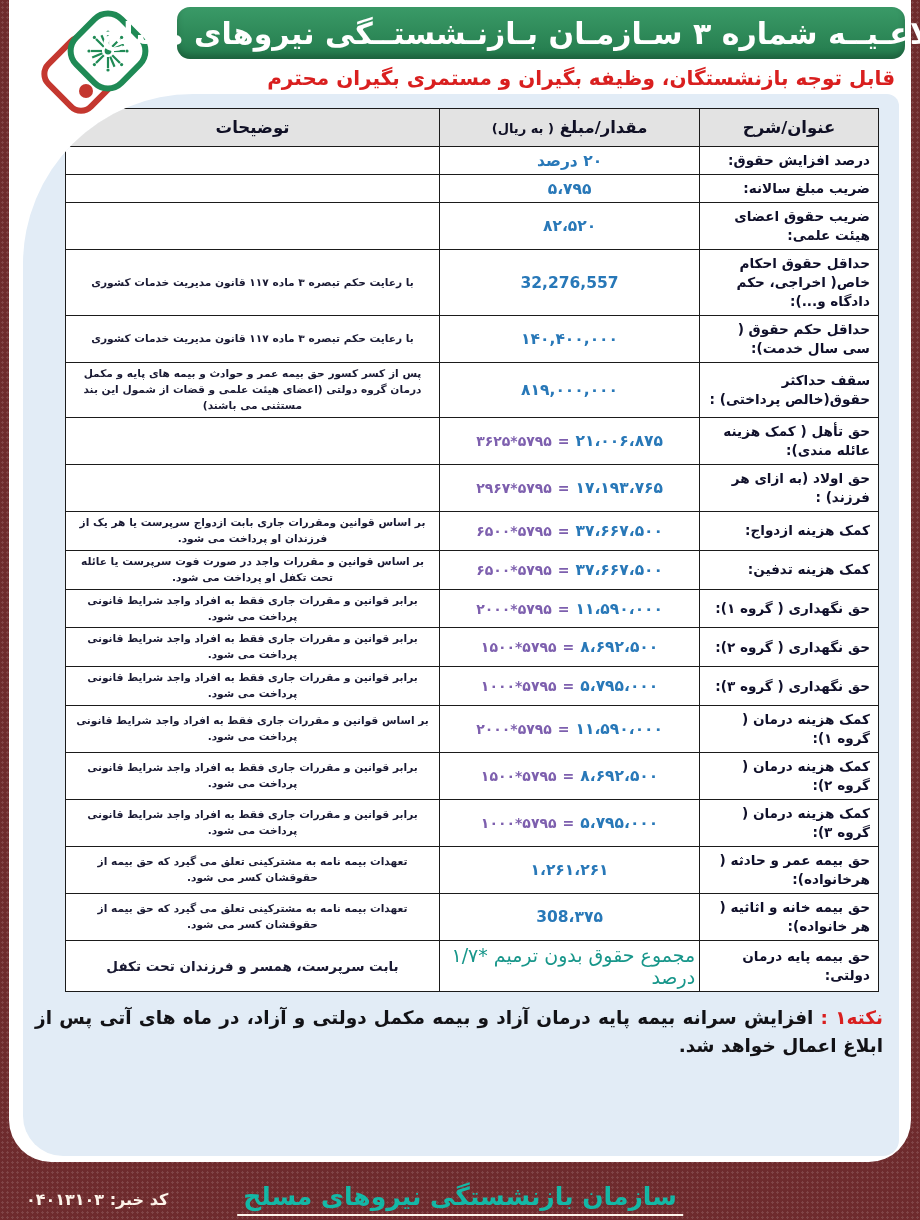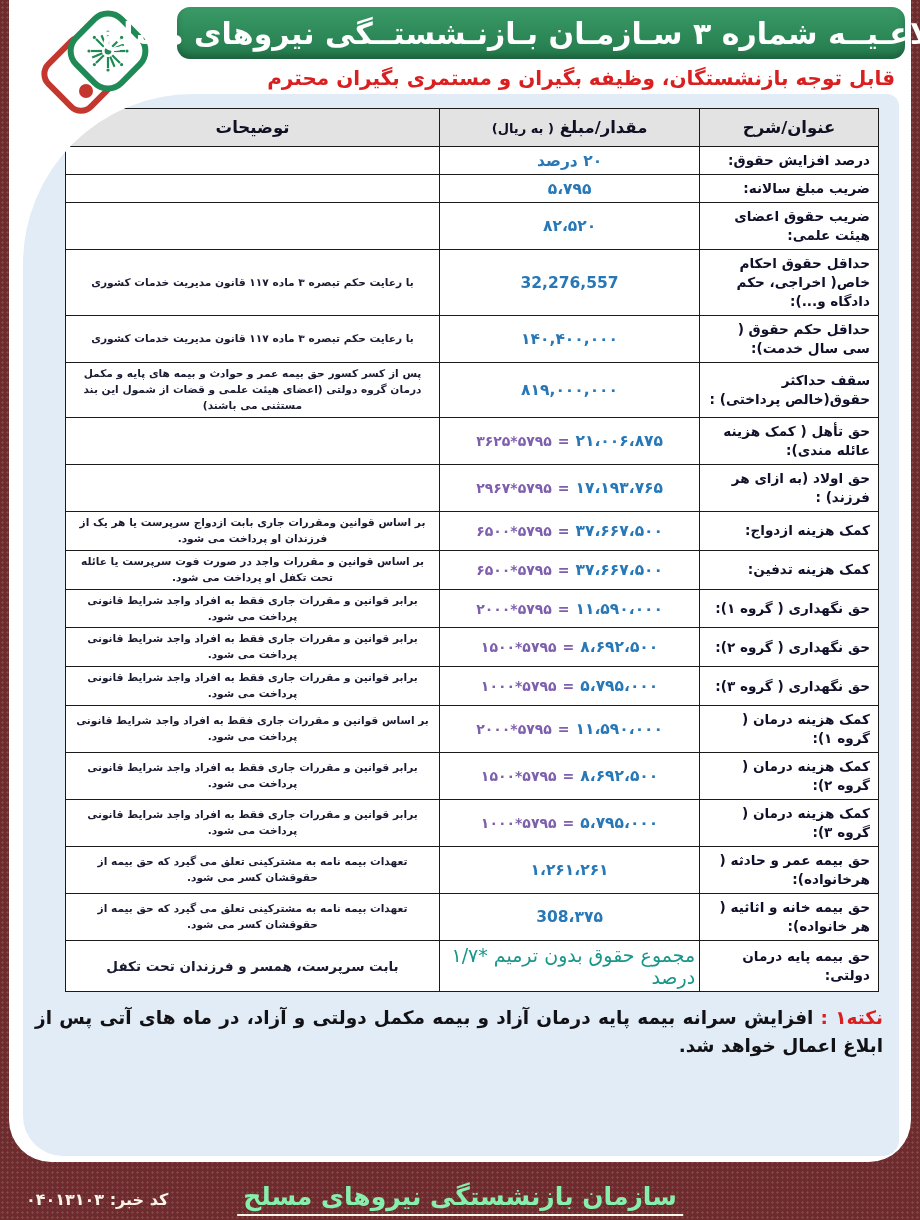--- a/index.html
+++ b/index.html
@@ -54,21 +54,21 @@
   td.c-note.big{font-size:13.5px;}
   .notes{
     margin:12px 16px 0 12px;font-size:18.5px;font-weight:bold;color:#121216;
     line-height:1.5;text-align:justify;
   }
   .note{margin-bottom:2px;}
   .note-label{color:#d91f1f;}
   .footer{position:absolute;left:0;right:0;bottom:0;height:42px;}
   .footer-org{
     position:absolute;left:50%;top:50%;transform:translate(-50%,-50%);
-    color:#86efac;font-weight:bold;font-size:25px;white-space:nowrap;
+    color:#14b8a6;font-weight:bold;font-size:25px;white-space:nowrap;
     border-bottom:2.5px solid #fdf4ea;padding:0 6px 3px 6px;
   }
   .news-code{
     position:absolute;left:26px;top:50%;transform:translateY(-50%);
     color:#fdf4ea;font-weight:bold;font-size:16px;direction:rtl;
   }
 </style>
 </head>
 <body>
 

